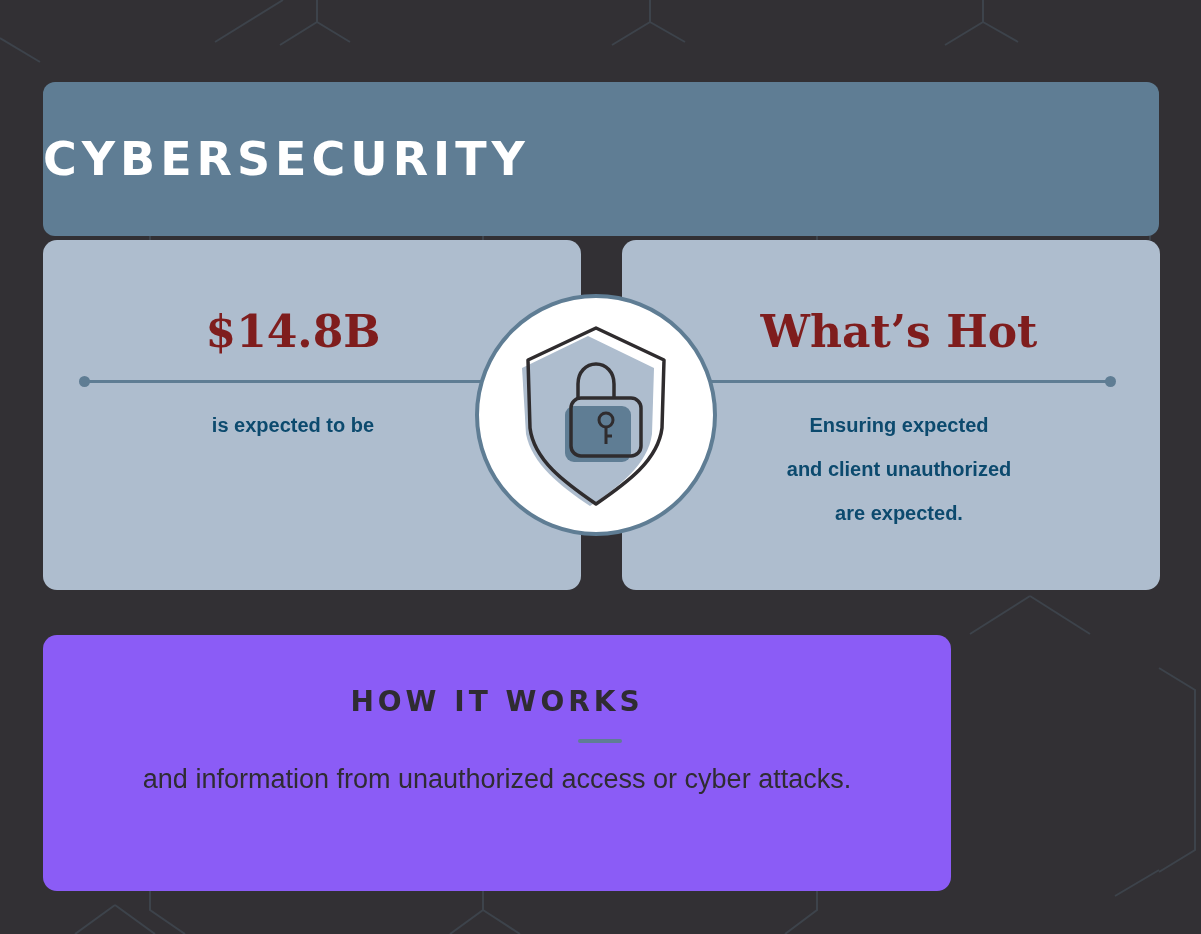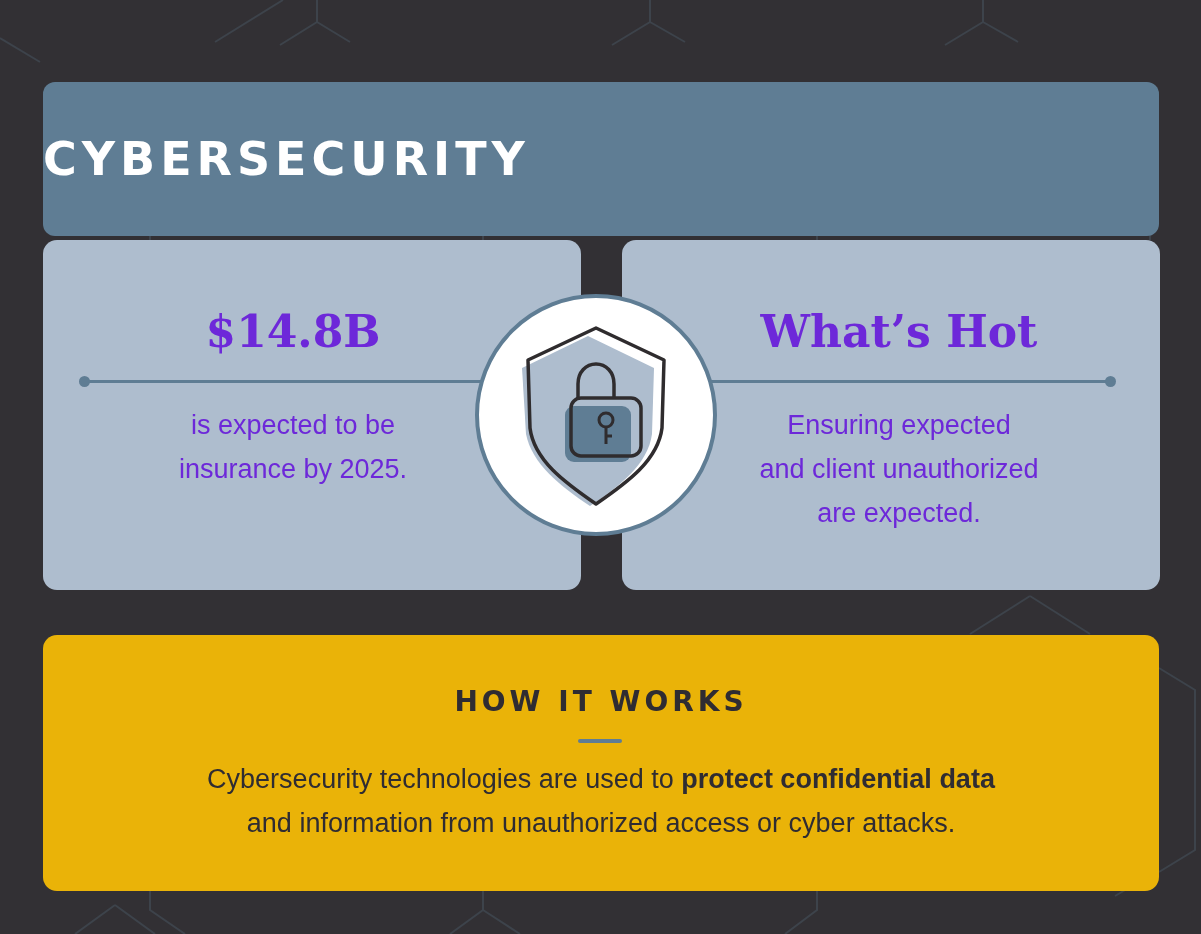--- a/index.html
+++ b/index.html
@@ -37,21 +37,21 @@
     }
     .stat-left { left: 43px; }
     .stat-right { left: 622px; }
     .stat-heading {
       position: absolute;
       top: 66px; left: 0; right: 0;
       text-align: center;
       font-family: "DejaVu Serif", serif;
       font-weight: bold;
       font-size: 44px;
-      color: #6d28d9;
+      color: #7f1d1d;
     }
     .stat-left .stat-heading { left: 0; width: 500px; }
     .stat-right .stat-heading { left: 60px; width: 434px; }
     .stat-line {
       position: absolute;
       top: 140px; height: 3px;
       background: #5f7d94;
     }
     .stat-left .stat-line { left: 41px; width: 460px; }
     .stat-right .stat-line { left: 80px; width: 410px; }
@@ -60,38 +60,39 @@
       top: 136px; width: 11px; height: 11px;
       border-radius: 50%;
       background: #5f7d94;
     }
     .stat-left .stat-dot { left: 36px; }
     .stat-right .stat-dot { left: 483px; }
     .stat-body {
       position: absolute;
       top: 163px;
       text-align: center;
-      font-size: 27px;
+      font-size: 20px;
       line-height: 44px;
-      color: #6d28d9;
+      color: #0c4a6e;
+      font-weight: bold;
     }
     .stat-left .stat-body { left: 70px; width: 360px; }
     .stat-right .stat-body { left: 100px; width: 354px; }
     .shield-circle {
       position: absolute; z-index: 2;
       left: 475px; top: 294px;
       width: 242px; height: 242px;
       border-radius: 50%;
       background: #ffffff;
       border: 4px solid #5f7d94;
       display: flex; align-items: center; justify-content: center;
     }
     .works-card {
-      left: 43px; top: 635px; width: 1116px; height: 256px;
-      background: #eab308;
+      left: 43px; top: 635px; width: 908px; height: 256px;
+      background: #8b5cf6;
       border-radius: 14px;
       text-align: center;
     }
     .works-title {
       position: absolute; top: 50px; left: 0; right: 0;
       font-family: "DejaVu Sans", sans-serif;
       font-weight: bold;
       font-size: 28px;
       letter-spacing: 4px;
       color: #2f2c32;
@@ -137,21 +138,20 @@
 <div class="card title-card">
   <h1>CYBERSECURITY</h1>
 </div>
 
 <div class="card stat-card stat-left">
   <div class="stat-heading">$14.8B</div>
   <div class="stat-dot"></div>
   <div class="stat-line"></div>
   <div class="stat-body">
     <div>is expected to be</div>
-    <div>insurance by 2025.</div>
   </div>
 </div>
 
 <div class="card stat-card stat-right">
   <div class="stat-heading">What’s Hot</div>
   <div class="stat-line"></div>
   <div class="stat-dot"></div>
   <div class="stat-body">
     <div>Ensuring expected</div>
     <div>and client unauthorized</div>
@@ -174,16 +174,15 @@
 
     <circle cx="90" cy="100" r="7" fill="none" stroke="#2f2c2e" stroke-width="3"></circle>
     <path d="M90 107 L90 124 M90 116 L96 116" stroke="#2f2c2e" stroke-width="3"></path>
   </svg>
 </div>
 
 <div class="card works-card">
   <div class="works-title">HOW IT WORKS</div>
   <div class="works-rule"></div>
   <div class="works-text">
-    <div><span>Cybersecurity technologies are used to </span><b>protect confidential data</b></div>
     <div>and information from unauthorized access or cyber attacks.</div>
   </div>
 </div>
 
 </body></html>

